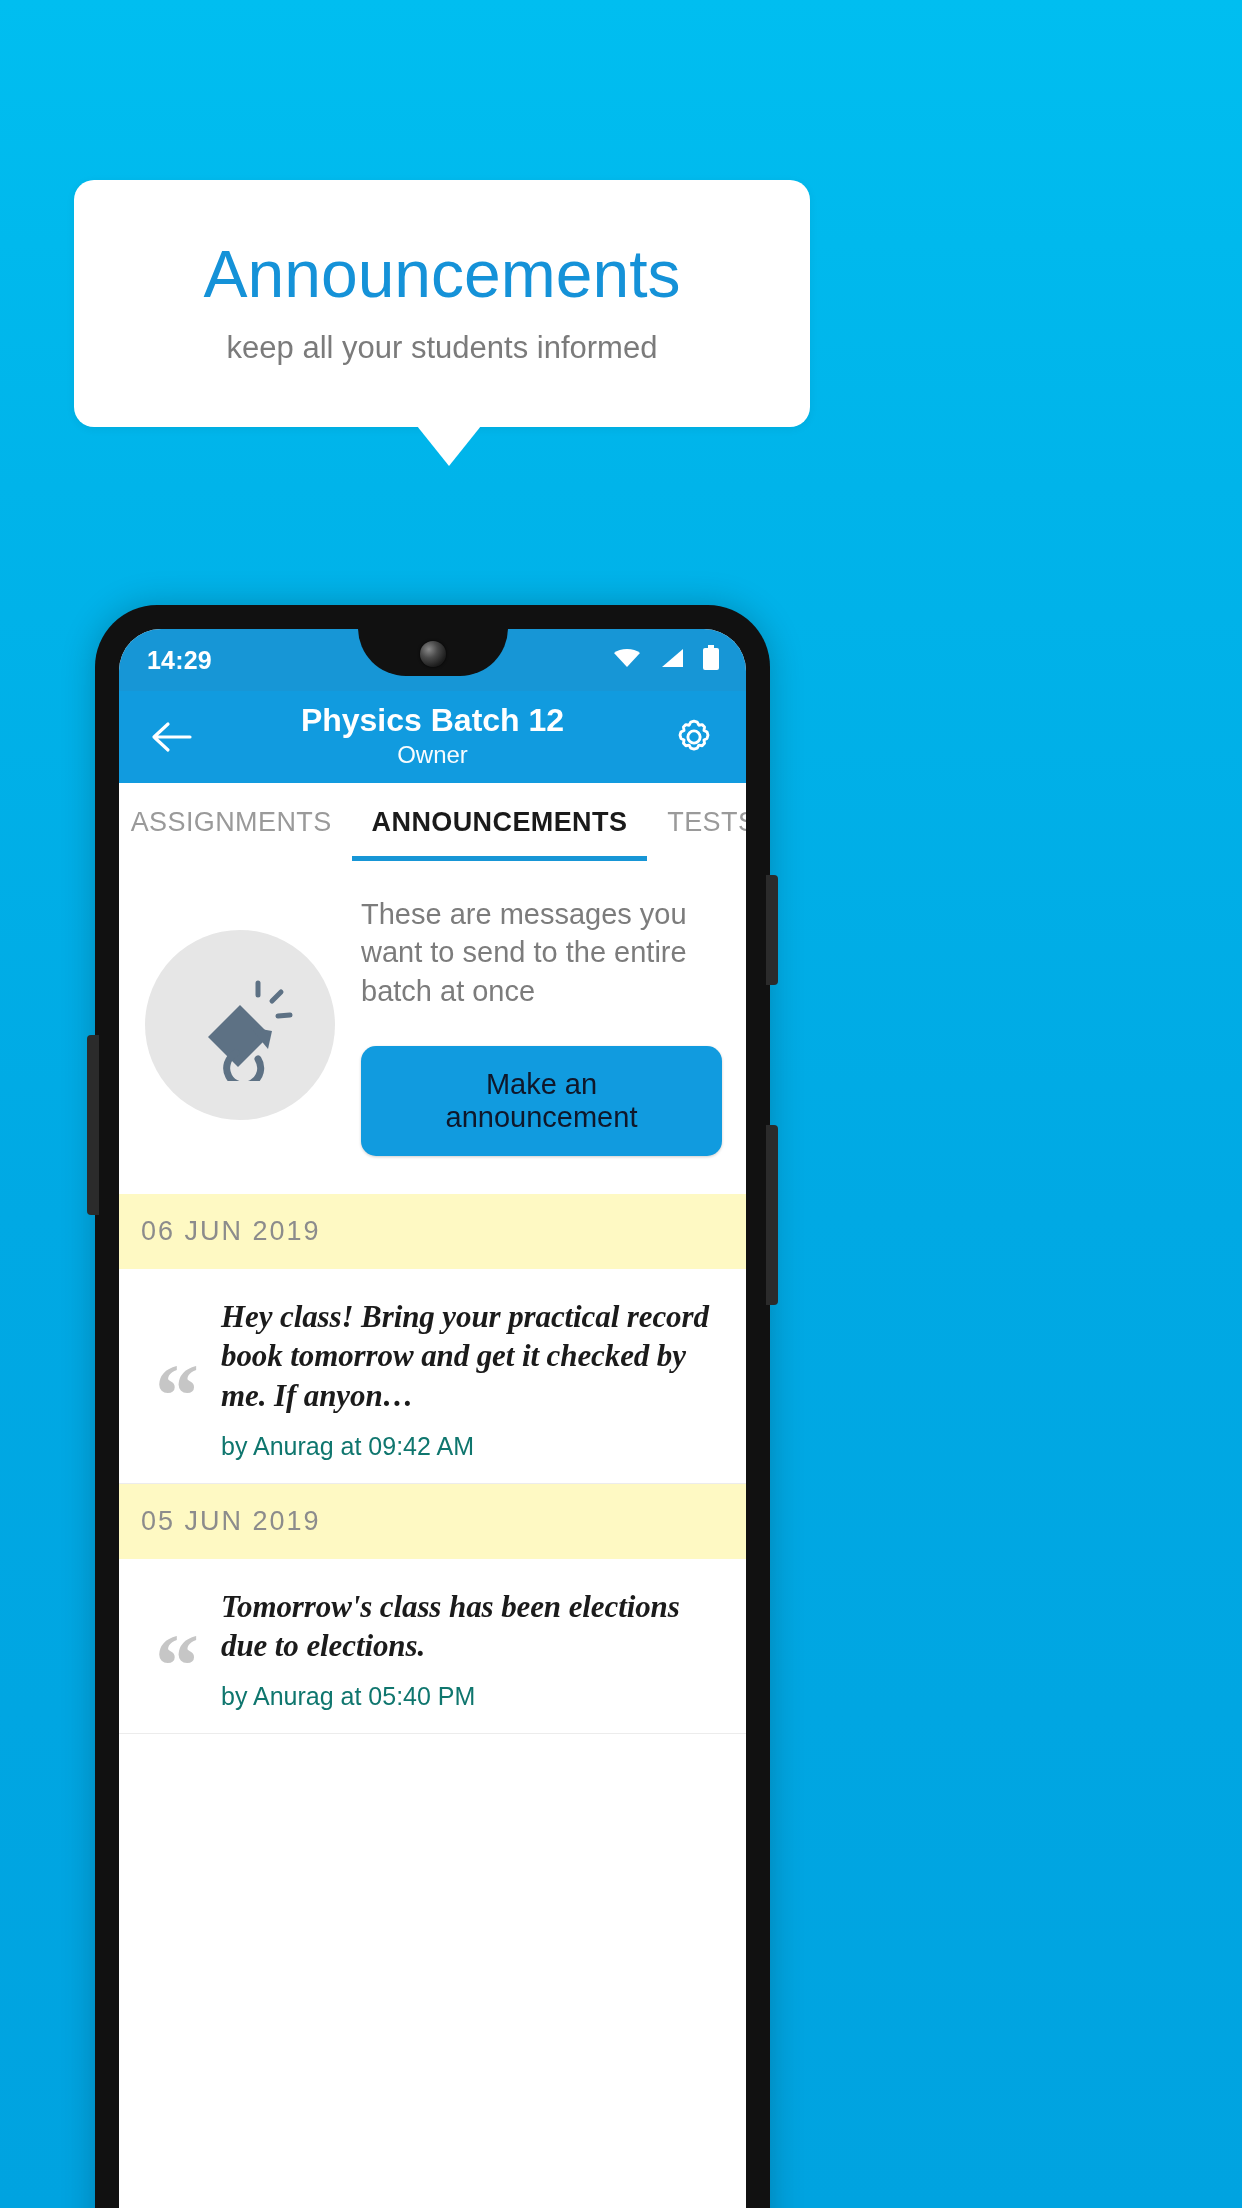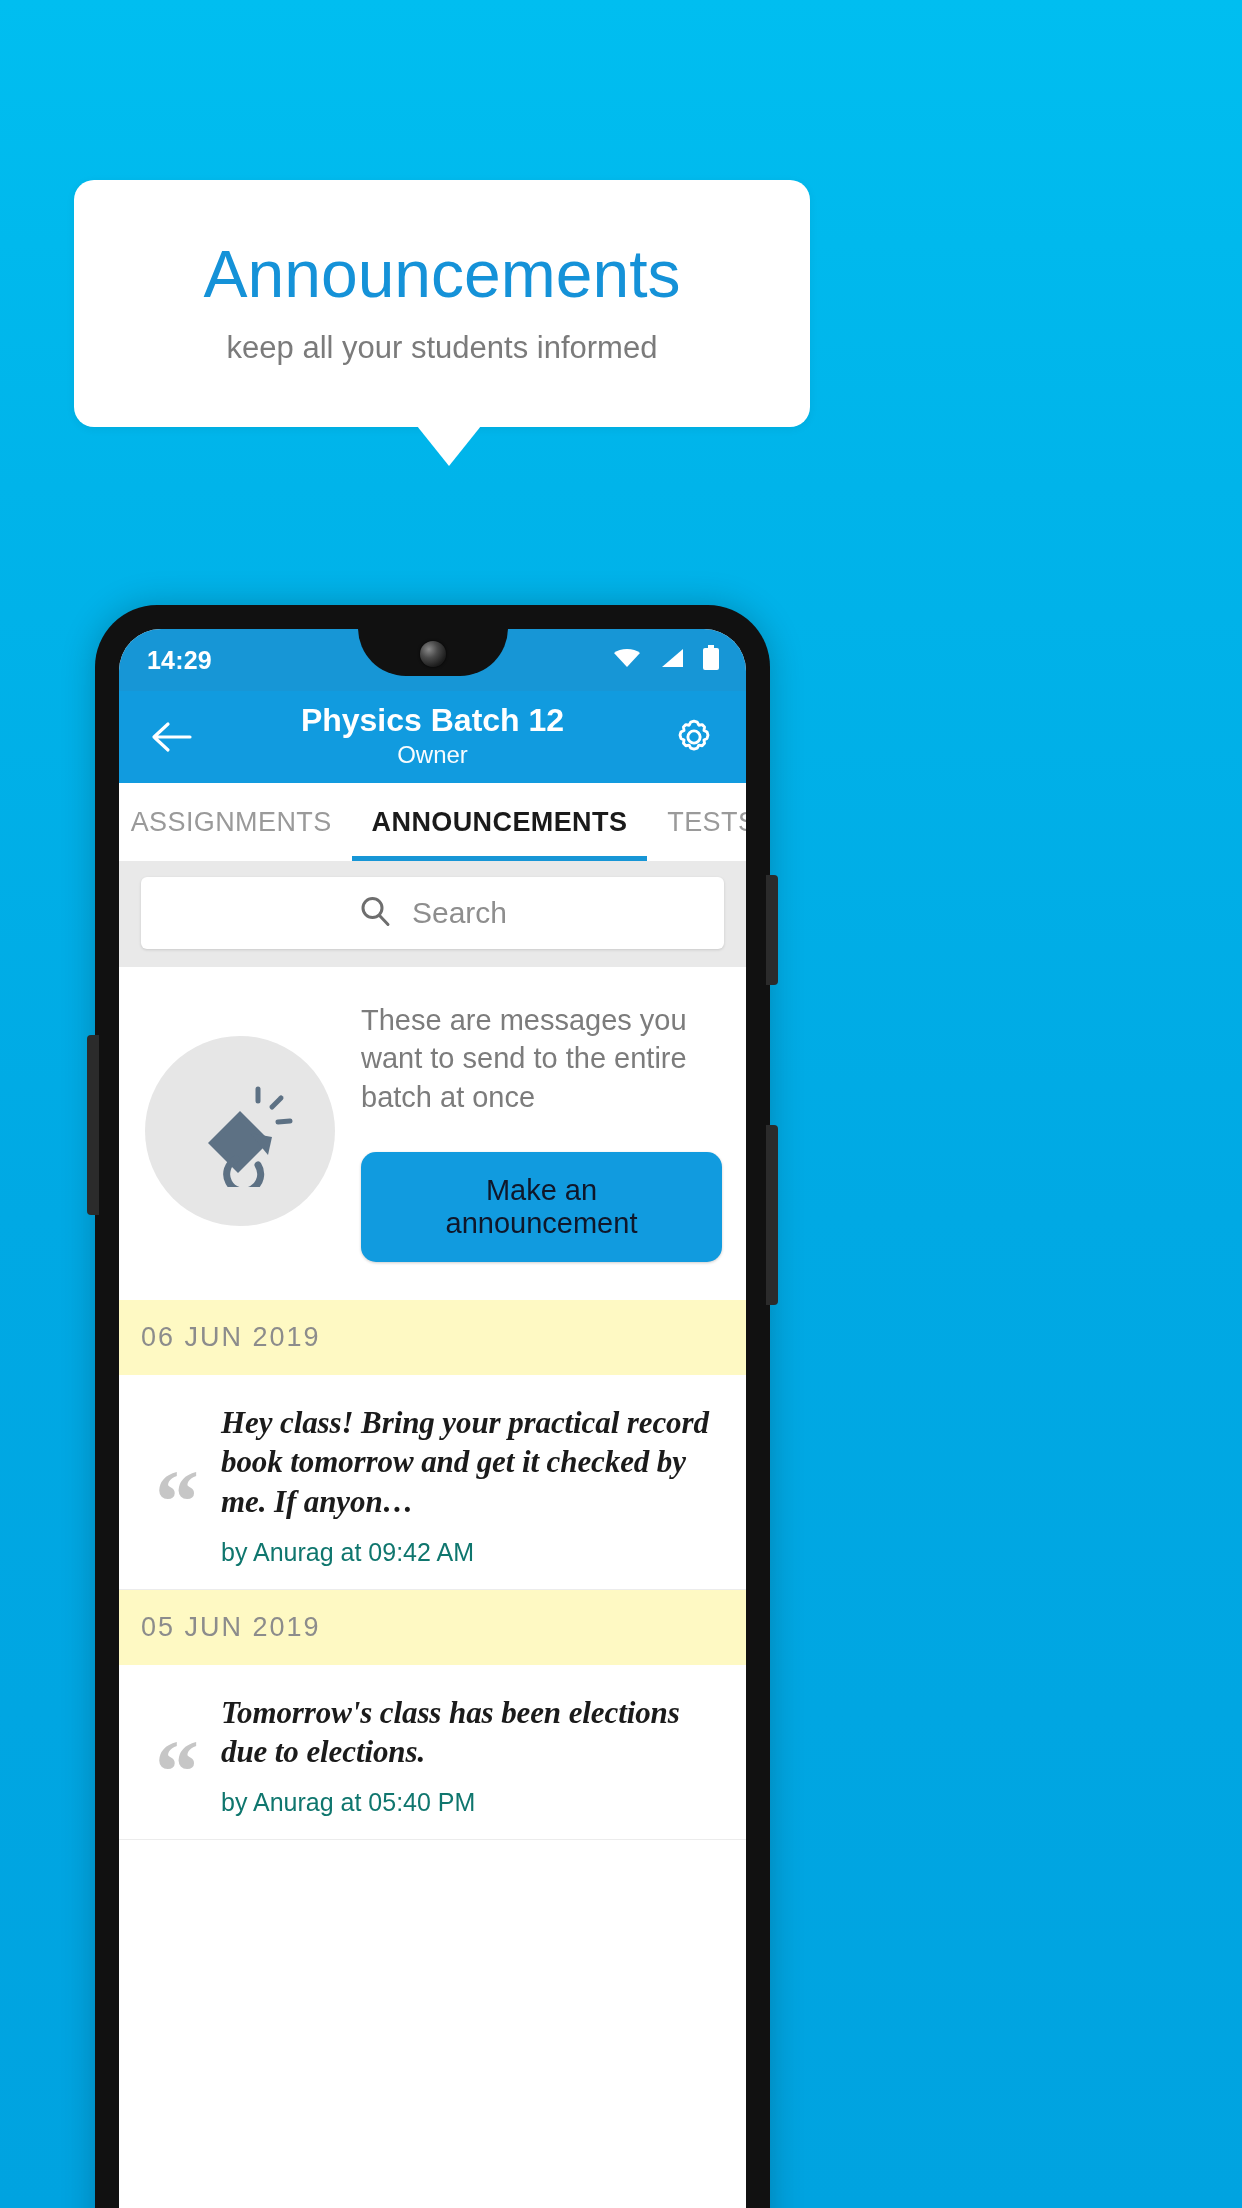--- a/index.html
+++ b/index.html
@@ -225,31 +225,20 @@
       </div>
     </div>
 
     <div class="tabs">
       <div class="tab">ASSIGNMENTS</div>
       <div class="tab active">ANNOUNCEMENTS</div>
       <div class="tab">TESTS</div>
 
     </div>
 
-    <div class="search-wrap">
-      <div class="search-box">
-        <span>
-          <svg width="34" height="34" viewBox="0 0 34 34">
-            <circle cx="14.5" cy="14" r="9.5" stroke="#6E6E6E" stroke-width="3" fill="none"></circle>
-            <path d="M21.5 21.5 L30 30.5" stroke="#6E6E6E" stroke-width="3" stroke-linecap="round"></path>
-          </svg>
-        </span>
-        <span class="search-text">Search</span>
-      </div>
-    </div>
 
     <div class="promo">
       <div class="promo-circle">
         <svg width="112" height="112" viewBox="0 0 112 112">
           <g fill="#5D7184">
             <path d="M24 68 L56 36 L86 66 L54 98 Z"></path>
             <path d="M66 58 L88 62 L84 80 Z"></path>
           </g>
           <path d="M52 84 a17 17 0 1 0 22 6" stroke="#5D7184" stroke-width="7" fill="none" stroke-linecap="round"></path>
           <g stroke="#5D7184" stroke-width="5" stroke-linecap="round">

